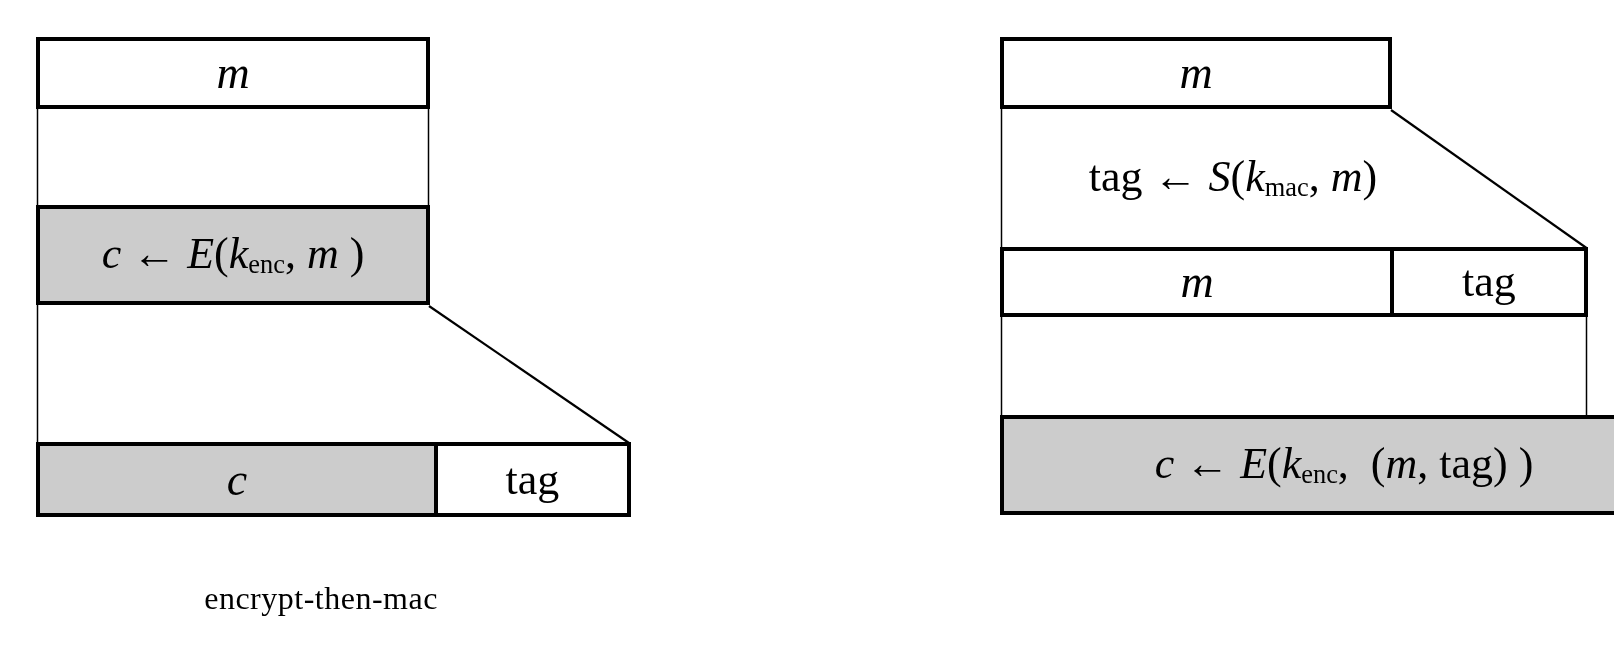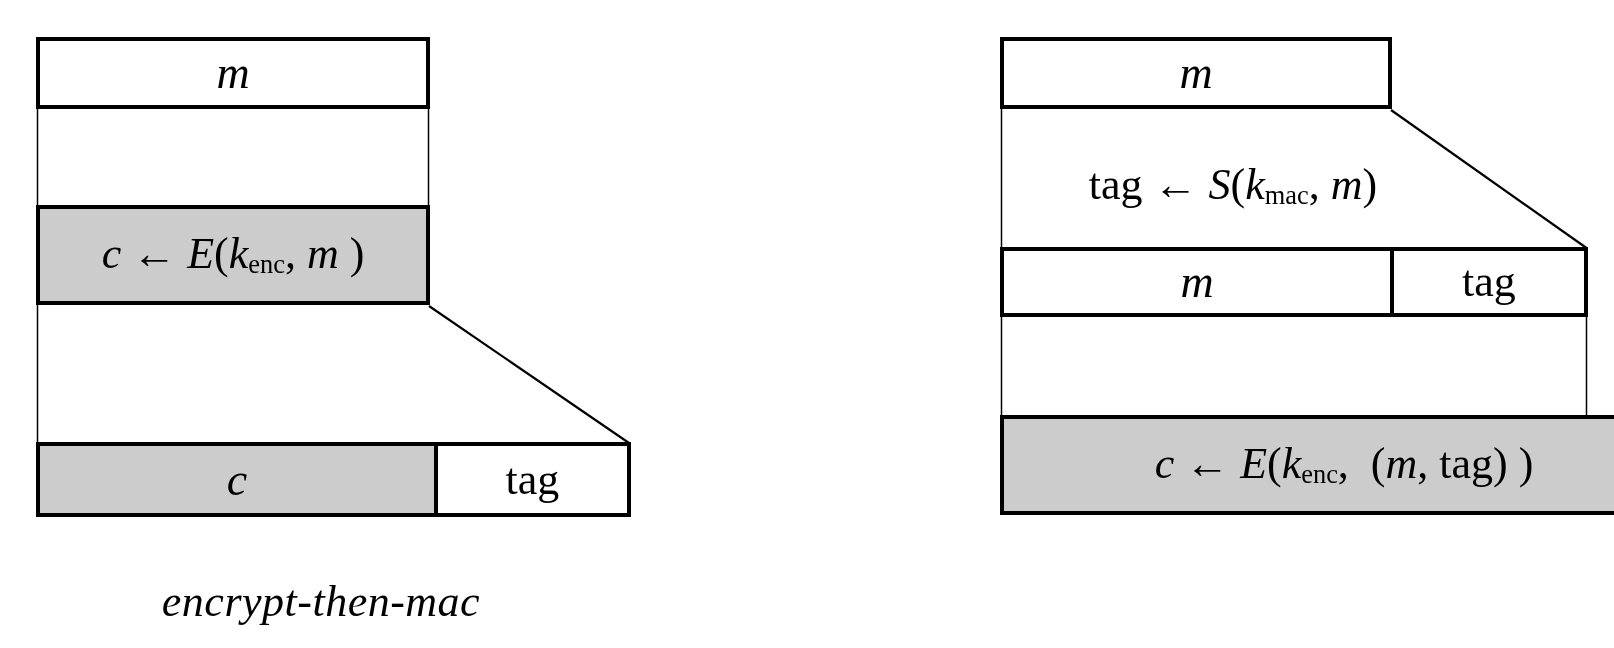--- a/index.html
+++ b/index.html
@@ -20,26 +20,26 @@
     display:flex; align-items:center; justify-content:center; background:#fff;
   }
   .box.gray{background:var(--gray);}
   .split{padding:0; align-items:stretch; justify-content:flex-start;}
   .cell{
     box-sizing:border-box; display:flex; align-items:center; justify-content:center;
   }
   .cell.gray{background:var(--gray);}
   .cell.divided{border-left:4px solid var(--line);}
   .floating{
-    position:absolute; display:flex; align-items:flex-end; justify-content:center;
+    position:absolute; display:flex; align-items:center; justify-content:center;
     background:transparent;
   }
   .math{font-size:44px; white-space:pre; line-height:1;}
   .letter{font-size:46px; line-height:1;}
-  .caption{font-size:44px; letter-spacing:0.5px; line-height:1; text-align:center;font-style:italic;}
+  .caption{font-size:32px; letter-spacing:0.5px; line-height:1; text-align:center;}
   .tok-it{font-style:italic;}
   .tok-rm{font-style:normal;}
   .tok-sub{font-style:normal; font-size:0.6em; vertical-align:-0.18em;}
 </style>
 </head>
 <body>
 
 <div id="stage">
 
   <svg id="wires" viewBox="0 0 1614 648" xmlns="http://www.w3.org/2000/svg" aria-hidden="true">

